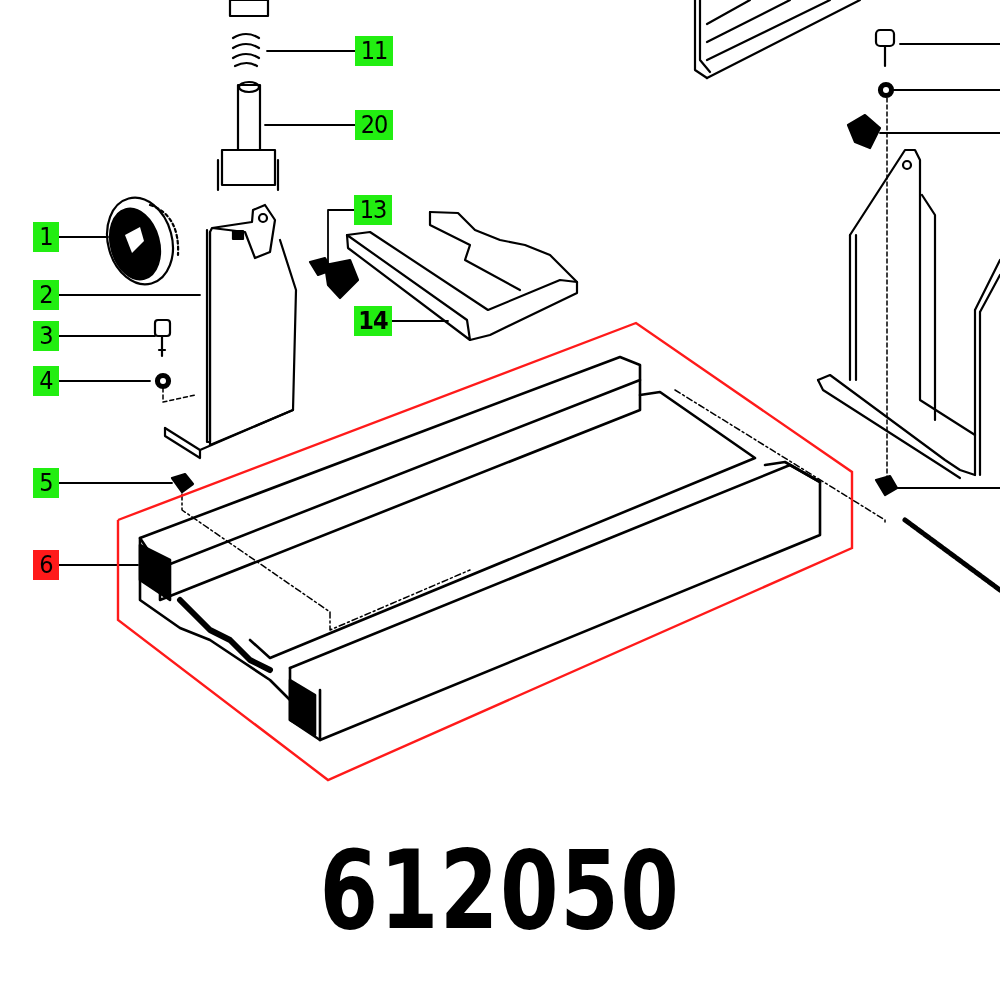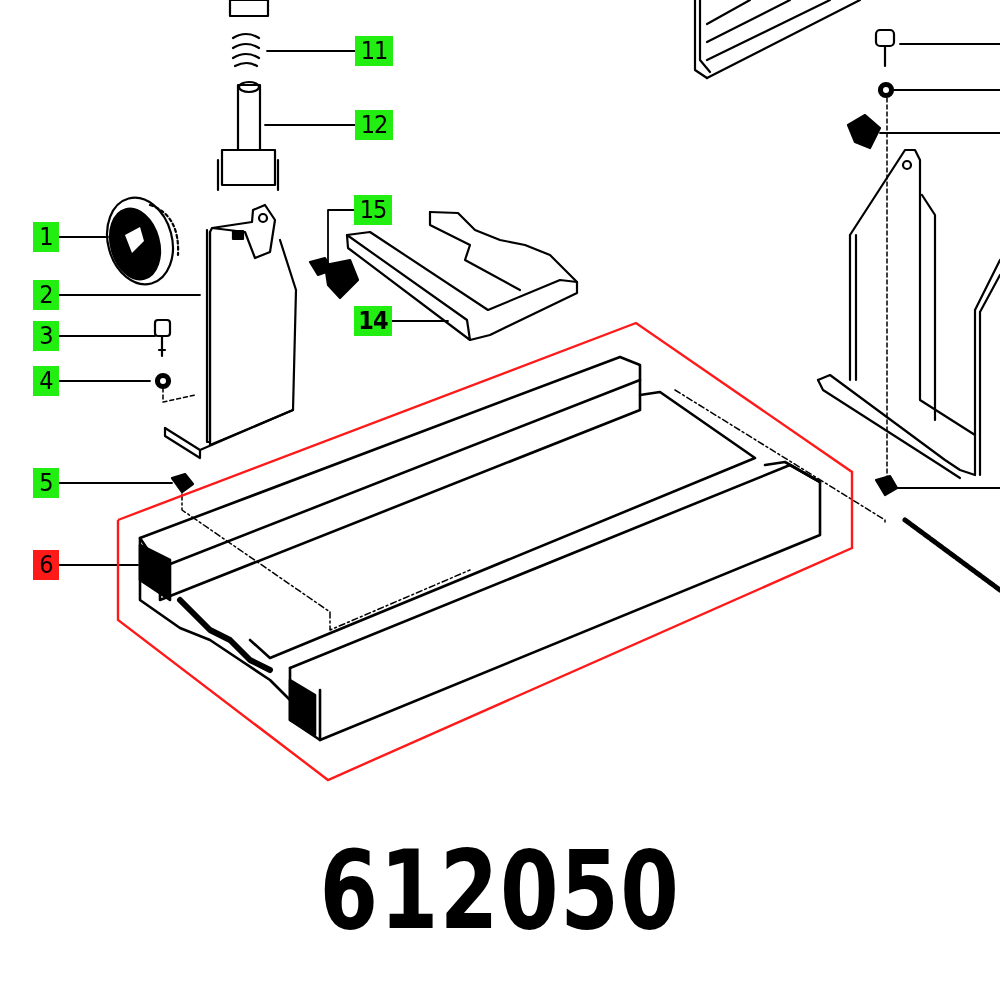--- a/index.html
+++ b/index.html
@@ -156,18 +156,18 @@
 </svg>
 
 <div id="callouts">
     <div class="callout green" style="left: 33px; top: 222px; width: 26px;">1</div>
     <div class="callout green" style="left: 33px; top: 280px; width: 26px;">2</div>
     <div class="callout green" style="left: 33px; top: 321px; width: 26px;">3</div>
     <div class="callout green" style="left: 33px; top: 366px; width: 26px;">4</div>
     <div class="callout green" style="left: 33px; top: 468px; width: 26px;">5</div>
     <div class="callout red" style="left: 33px; top: 550px; width: 26px;">6</div>
     <div class="callout green" style="left: 355px; top: 36px; width: 38px;">11</div>
-    <div class="callout green" style="left: 355px; top: 110px; width: 38px;">12</div>
-    <div class="callout green" style="left: 354px; top: 195px; width: 38px;">15</div>
+    <div class="callout green" style="left: 355px; top: 110px; width: 38px;">20</div>
+    <div class="callout green" style="left: 354px; top: 195px; width: 38px;">13</div>
     <div class="callout green" style="left: 354px; top: 306px; width: 38px; font-weight: bold;">14</div>
   </div>
 
 <div id="part-number">612050</div>
 
 </body></html>

